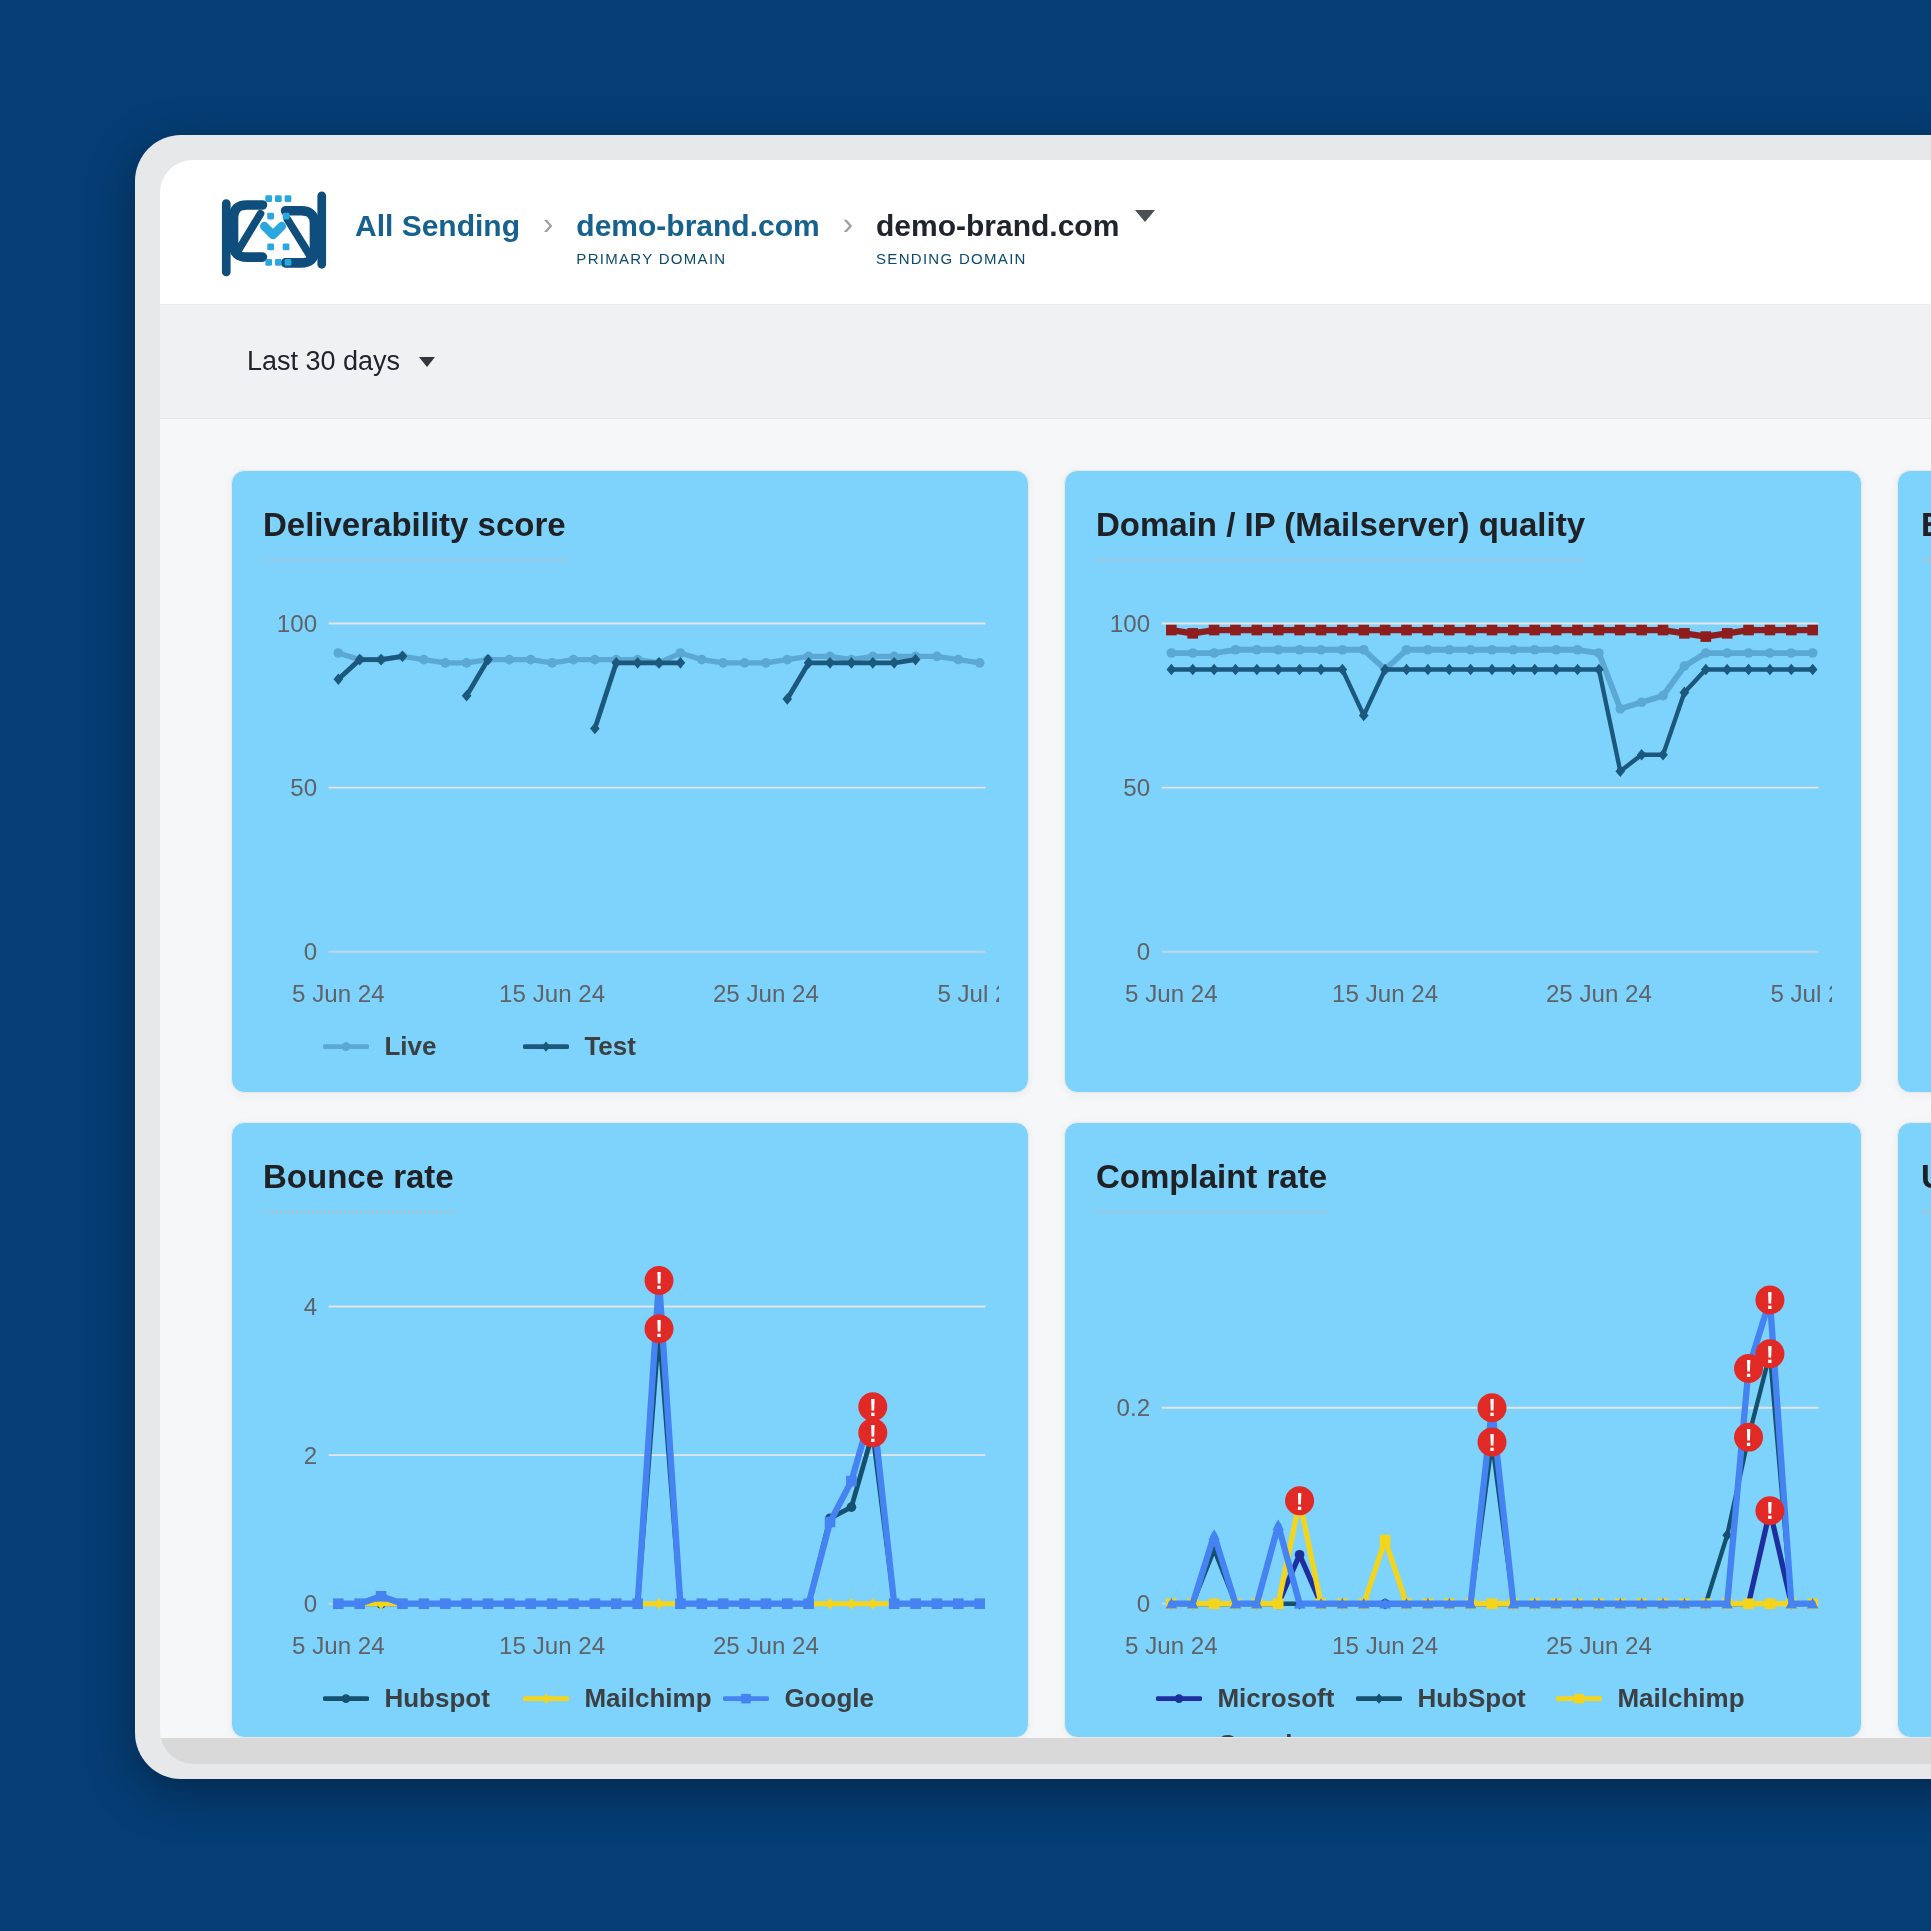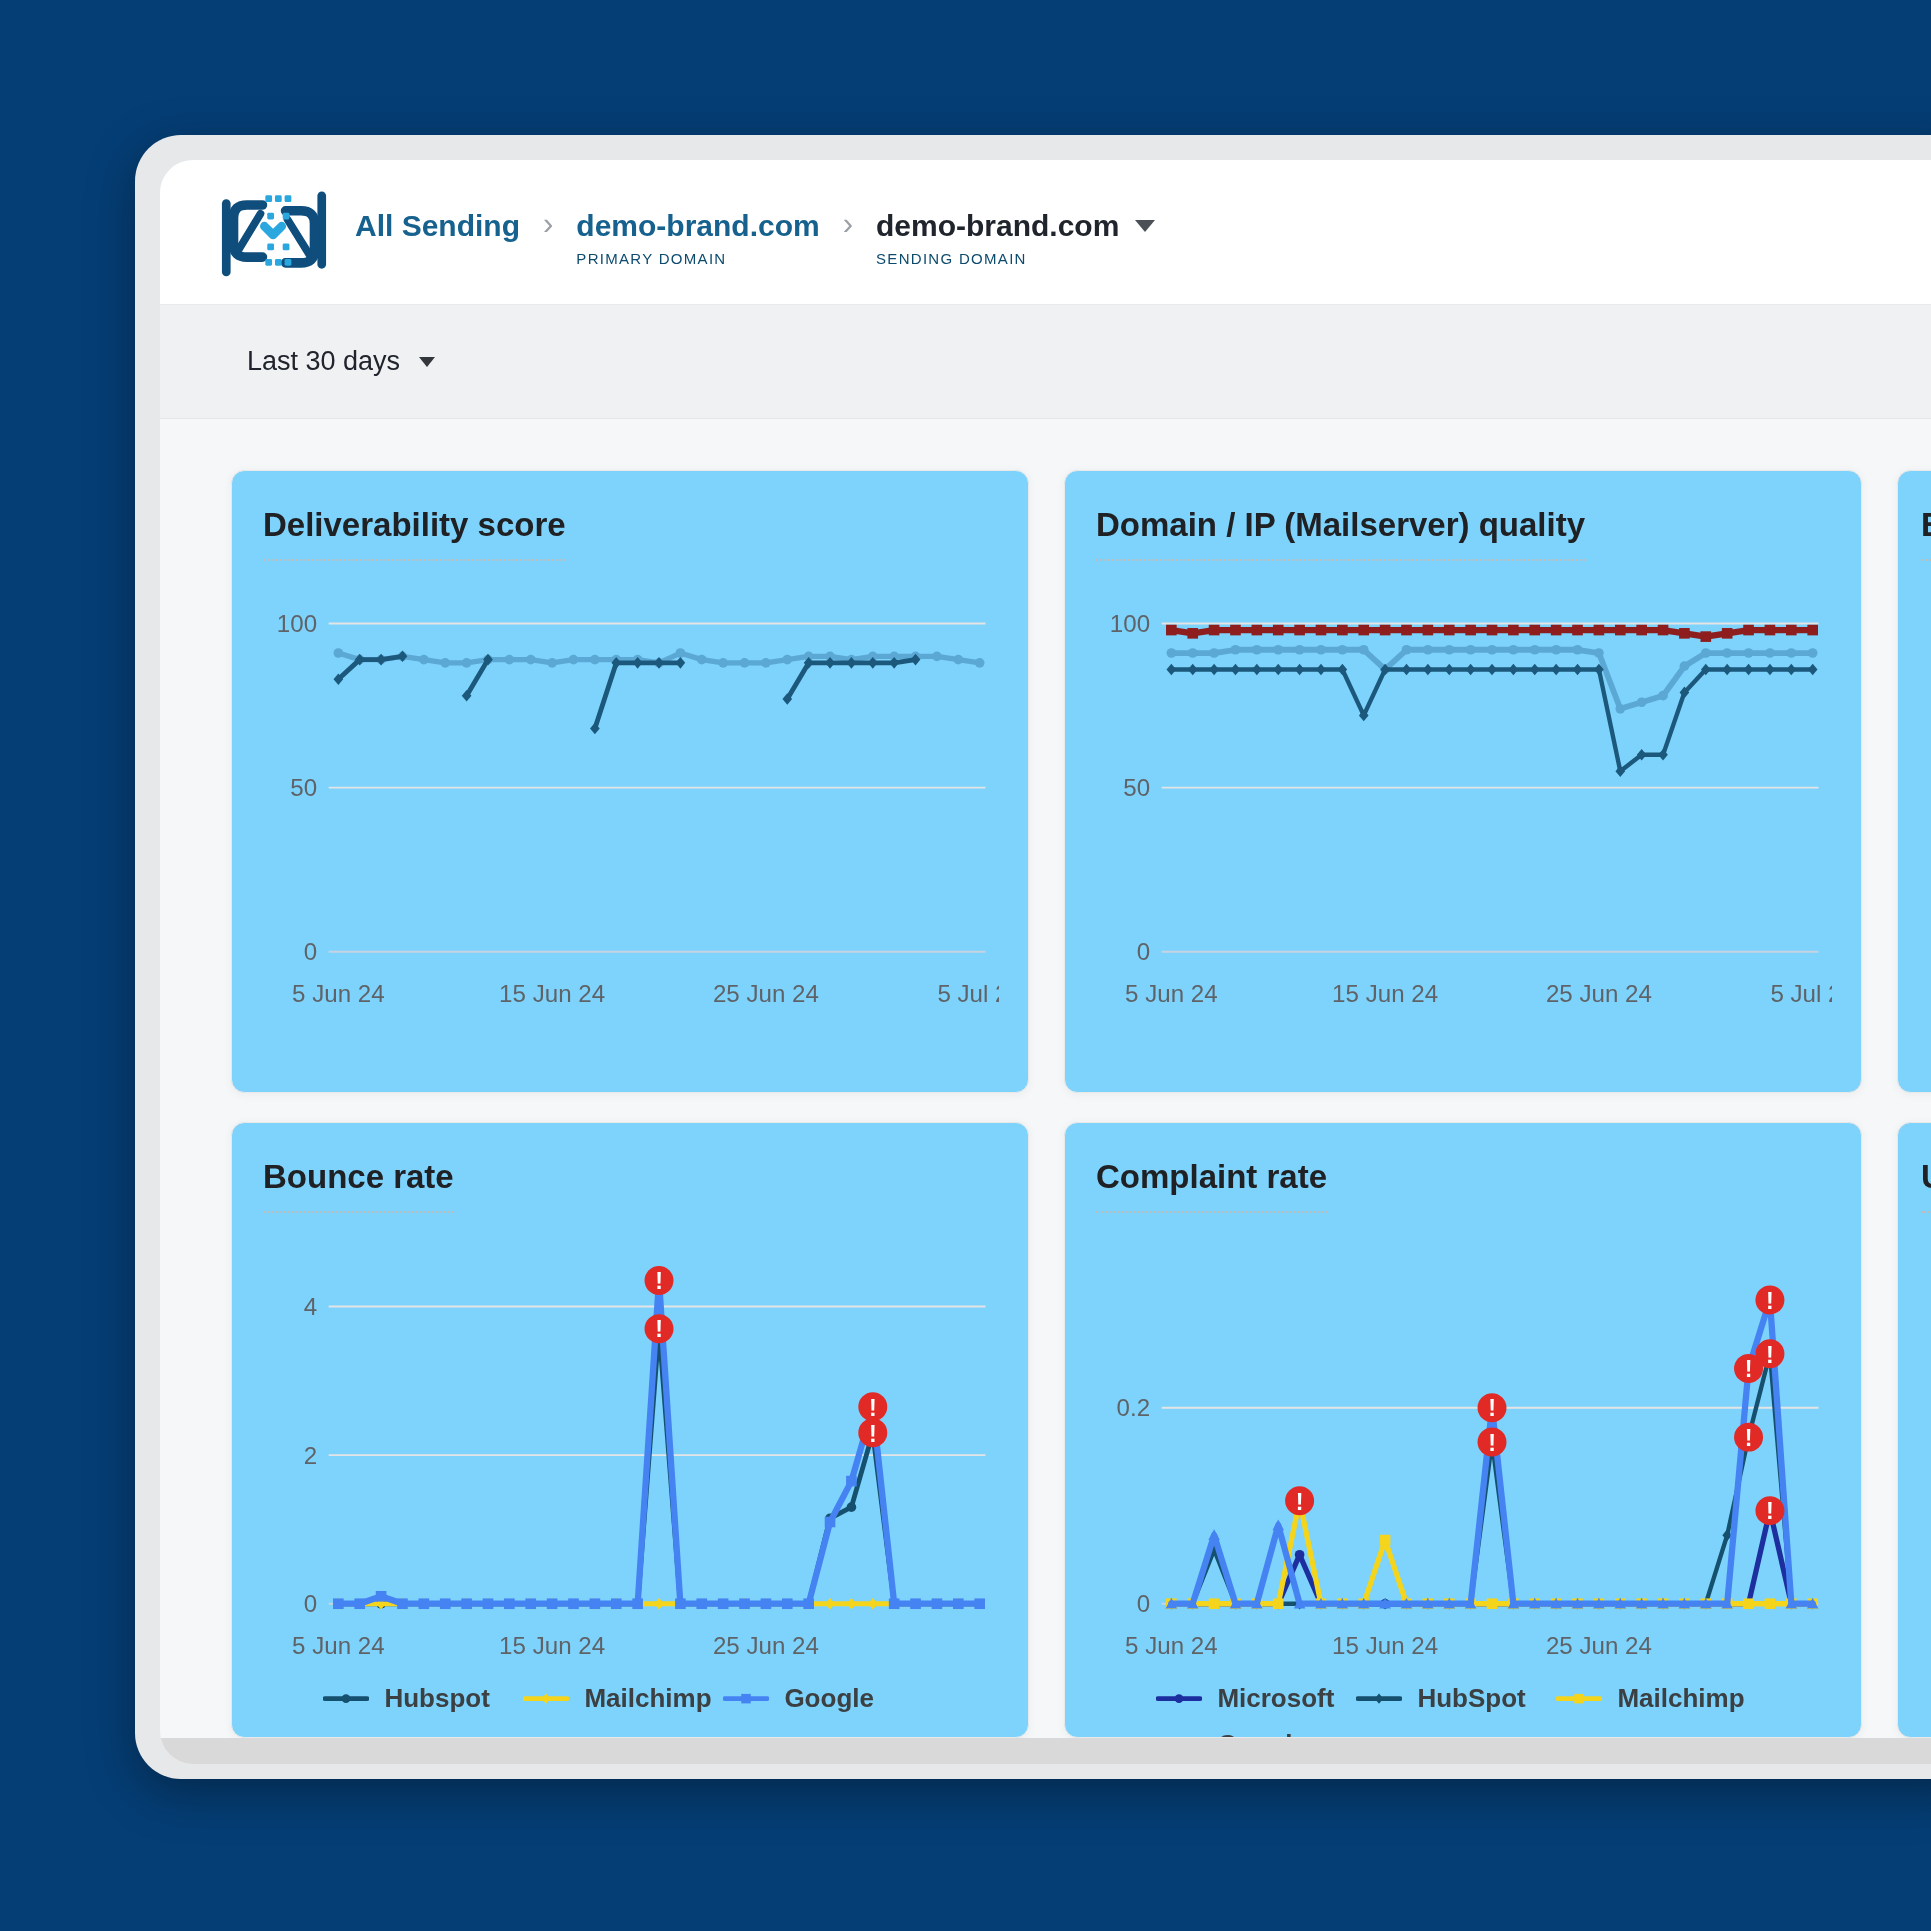--- a/index.html
+++ b/index.html
@@ -19,21 +19,21 @@
   }
   
   .header{
     height:145px;background:#ffffff;display:flex;align-items:center;
     padding-left:60px;border-bottom:1px solid #e9eaec;box-sizing:border-box;
   }
   .logo{flex:0 0 auto;}
   .logo svg{width:108px;height:98px;display:block;}
   .crumbs{display:flex;align-items:flex-start;margin-left:27px;margin-top:13.5px;}
   .crumb{display:flex;flex-direction:column;}
-  .crumb-main-row{display:flex;align-items:center;}
+  .crumb-main-row{display:flex;}
   .crumb-main{font-size:30px;font-weight:bold;color:#16618e;line-height:1.05;}
   .crumb.current .crumb-main{color:#20242c;}
   .crumb-sub{font-size:15px;color:#0c4a6e;letter-spacing:1.3px;margin-top:8.7px;}
   .crumb-sep{font-size:31px;color:#9aa0a6;margin:0 23px;line-height:1.0;transform:translateY(-1.9px);}
   .caret-down{
     width:0;height:0;display:inline-block;margin-left:15.4px;
     border-left:10.6px solid transparent;border-right:10.6px solid transparent;
     border-top:12.6px solid #4a5056;
   }
   
@@ -191,20 +191,36 @@
               <path d="M410 84.97087378640776 L415 90.97087378640776 L410 96.97087378640776 L405 90.97087378640776 Z" fill="#1b587b"></path>
               <path d="M432.1333333333333 84.97087378640776 L437.1333333333333 90.97087378640776 L432.1333333333333 96.97087378640776 L427.1333333333333 90.97087378640776 Z" fill="#1b587b"></path>
               <path d="M542.8 122.34951456310682 L547.8 128.34951456310682 L542.8 134.34951456310682 L537.8 128.34951456310682 Z" fill="#1b587b"></path>
               <path d="M564.9333333333334 84.97087378640776 L569.9333333333334 90.97087378640776 L564.9333333333334 96.97087378640776 L559.9333333333334 90.97087378640776 Z" fill="#1b587b"></path>
               <path d="M587.0666666666666 84.97087378640776 L592.0666666666666 90.97087378640776 L587.0666666666666 96.97087378640776 L582.0666666666666 90.97087378640776 Z" fill="#1b587b"></path>
               <path d="M609.2 84.97087378640776 L614.2 90.97087378640776 L609.2 96.97087378640776 L604.2 90.97087378640776 Z" fill="#1b587b"></path>
               <path d="M631.3333333333334 84.97087378640776 L636.3333333333334 90.97087378640776 L631.3333333333334 96.97087378640776 L626.3333333333334 90.97087378640776 Z" fill="#1b587b"></path>
               <path d="M653.4666666666667 84.97087378640776 L658.4666666666667 90.97087378640776 L653.4666666666667 96.97087378640776 L648.4666666666667 90.97087378640776 Z" fill="#1b587b"></path>
               <path d="M675.6 81.57281553398059 L680.6 87.57281553398059 L675.6 93.57281553398059 L670.6 87.57281553398059 Z" fill="#1b587b"></path>
             </svg>
+          <div class="legend" id="legend-0">
+              <div class="legend-item">
+                <svg viewBox="0 0 48 20">
+                  <line x1="2" x2="46" y1="10" y2="10" stroke="#5ba8d5" stroke-width="5" stroke-linecap="round"></line>
+                  <circle cx="24" cy="10" r="4.5" fill="#5ba8d5"></circle>
+                </svg>
+                <span class="legend-label">Live</span>
+              </div>
+              <div class="legend-item">
+                <svg viewBox="0 0 48 20">
+                  <line x1="2" x2="46" y1="10" y2="10" stroke="#1b587b" stroke-width="5" stroke-linecap="round"></line>
+                  <path d="M24 4.6 L28.5 10 L24 15.4 L19.5 10 Z" fill="#1b587b"></path>
+                </svg>
+                <span class="legend-label">Test</span>
+              </div>
+            </div>
         </section>
 
         <section class="card">
           <h2 class="card-title">Domain / IP (Mailserver) quality</h2>
           <svg class="chart-svg" id="chart-1" viewBox="0 0 762 470" preserveAspectRatio="none">
               <line x1="68" x2="748" y1="390" y2="390" stroke="#c7d3e3" stroke-width="2"></line>
               <text x="56" y="399" text-anchor="end" fill="#5f6368" font-size="25">0</text>
               <line x1="68" x2="748" y1="220.09708737864077" y2="220.09708737864077" stroke="#e4e4e4" stroke-width="2"></line>
               <text x="56" y="229.09708737864077" text-anchor="end" fill="#5f6368" font-size="25">50</text>
               <line x1="68" x2="748" y1="50.19417475728153" y2="50.19417475728153" stroke="#e4e4e4" stroke-width="2"></line>

